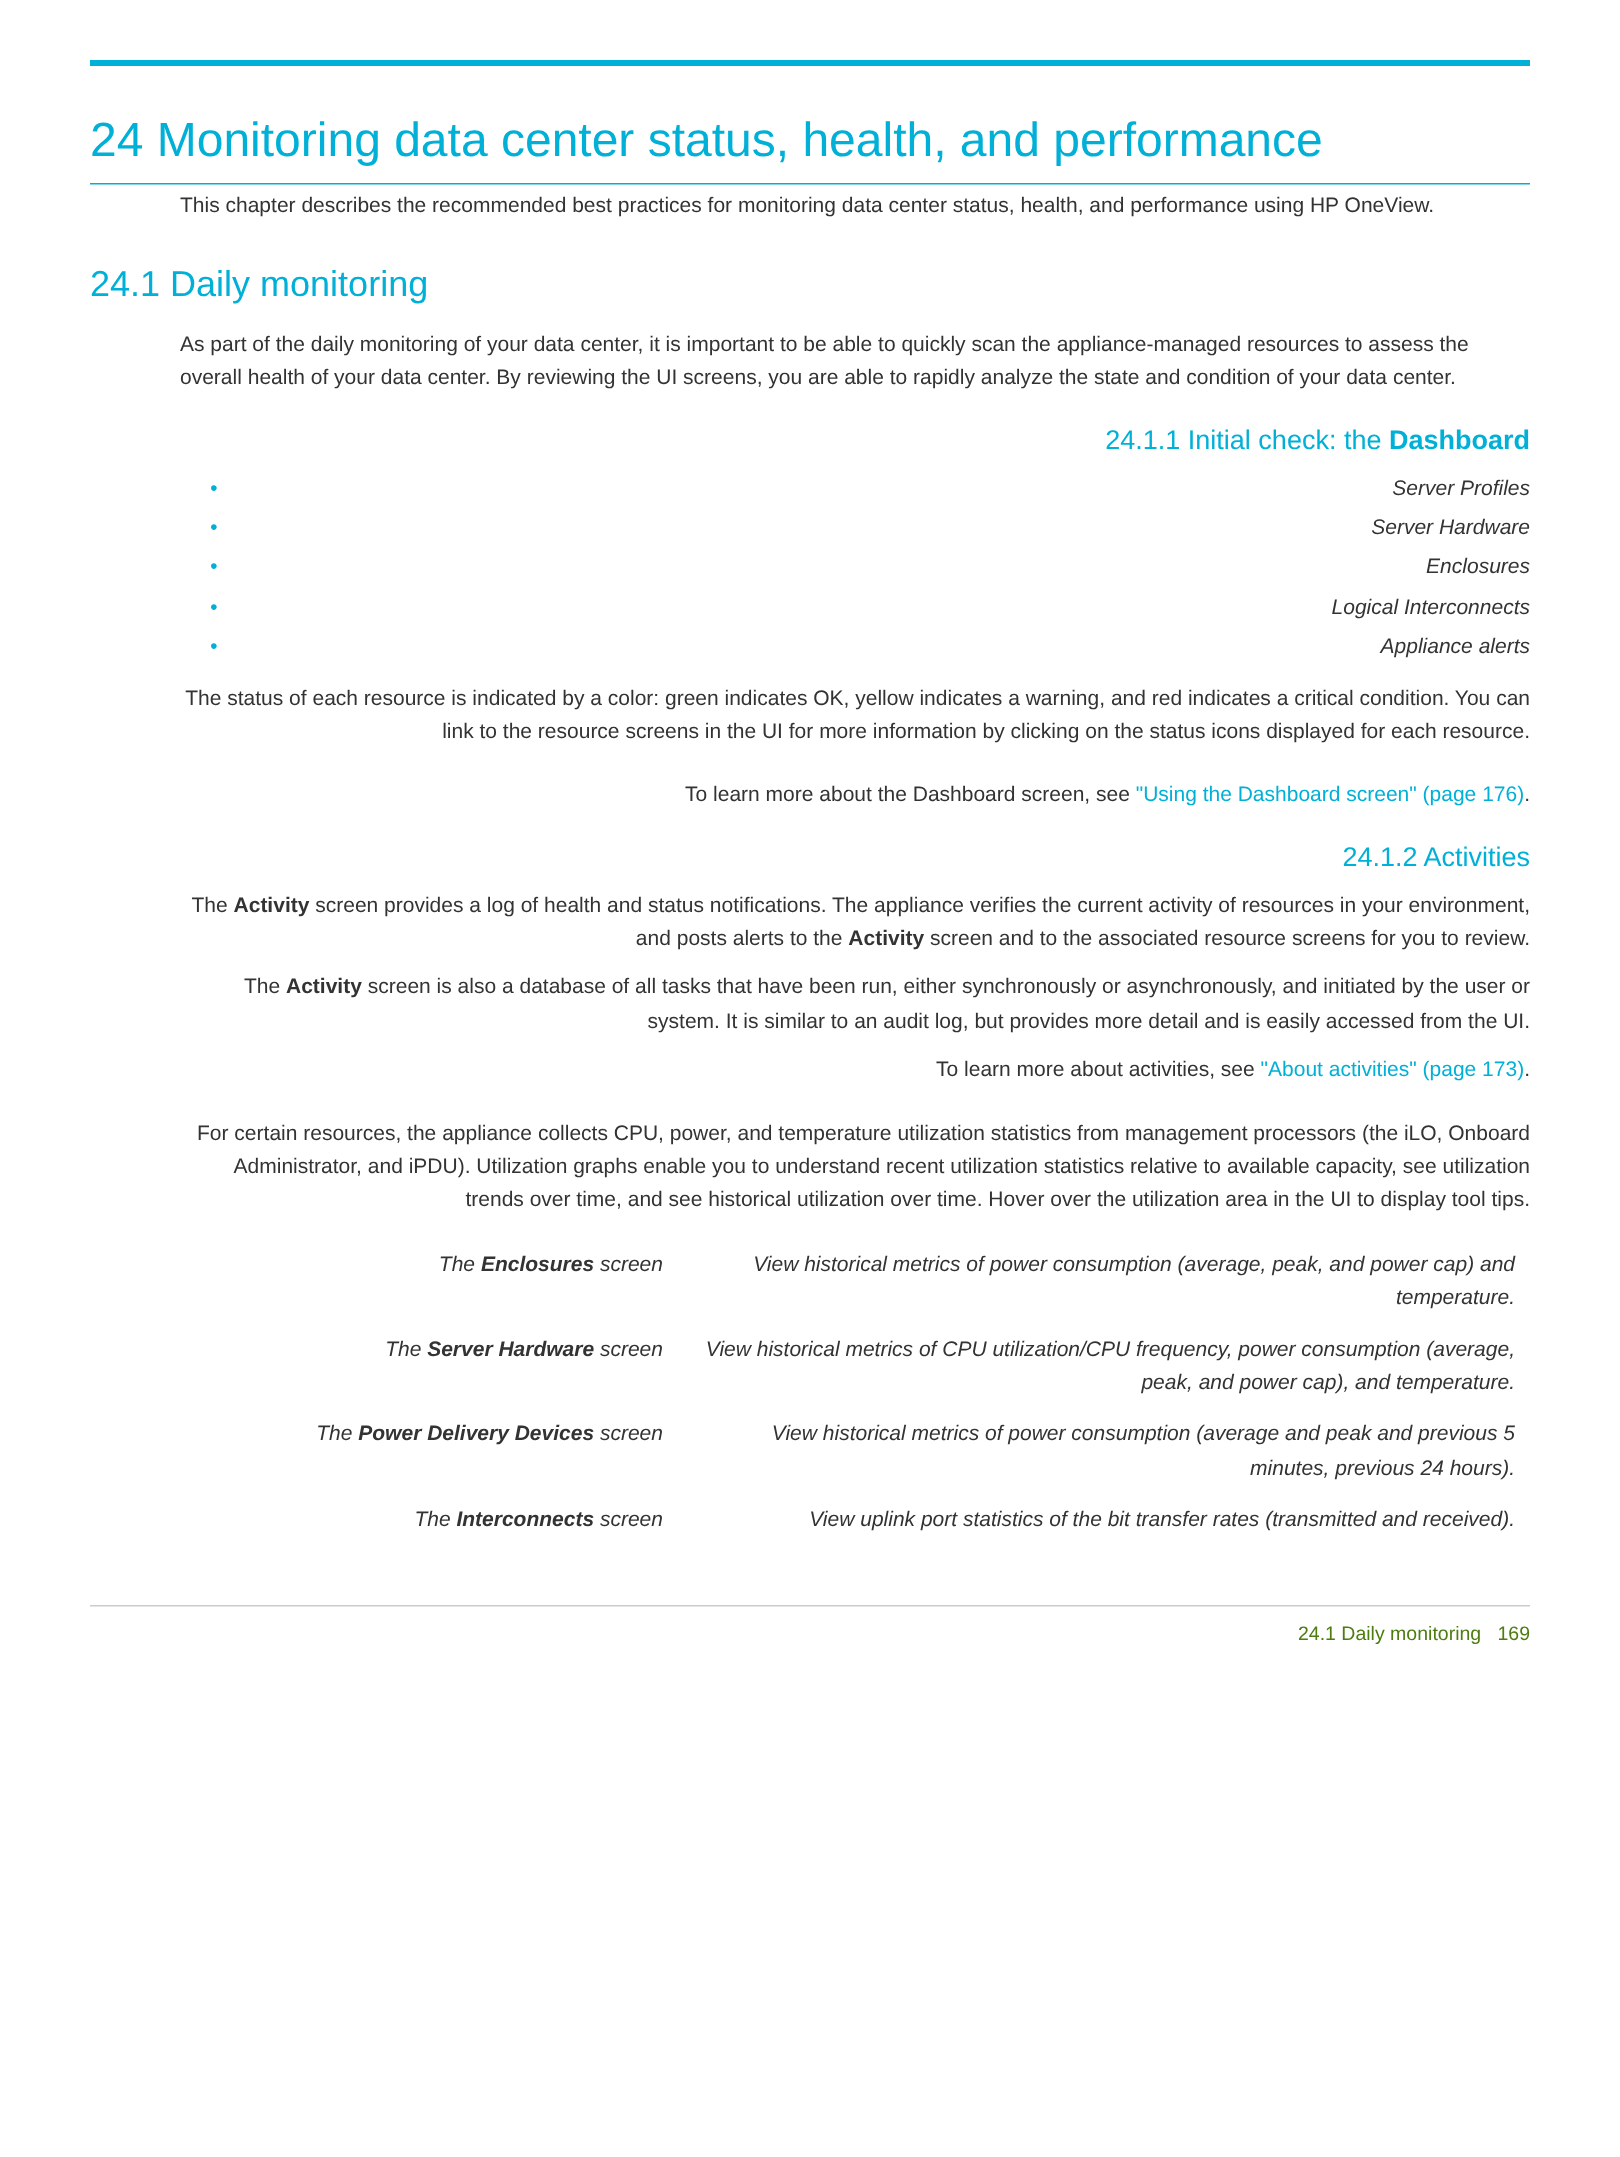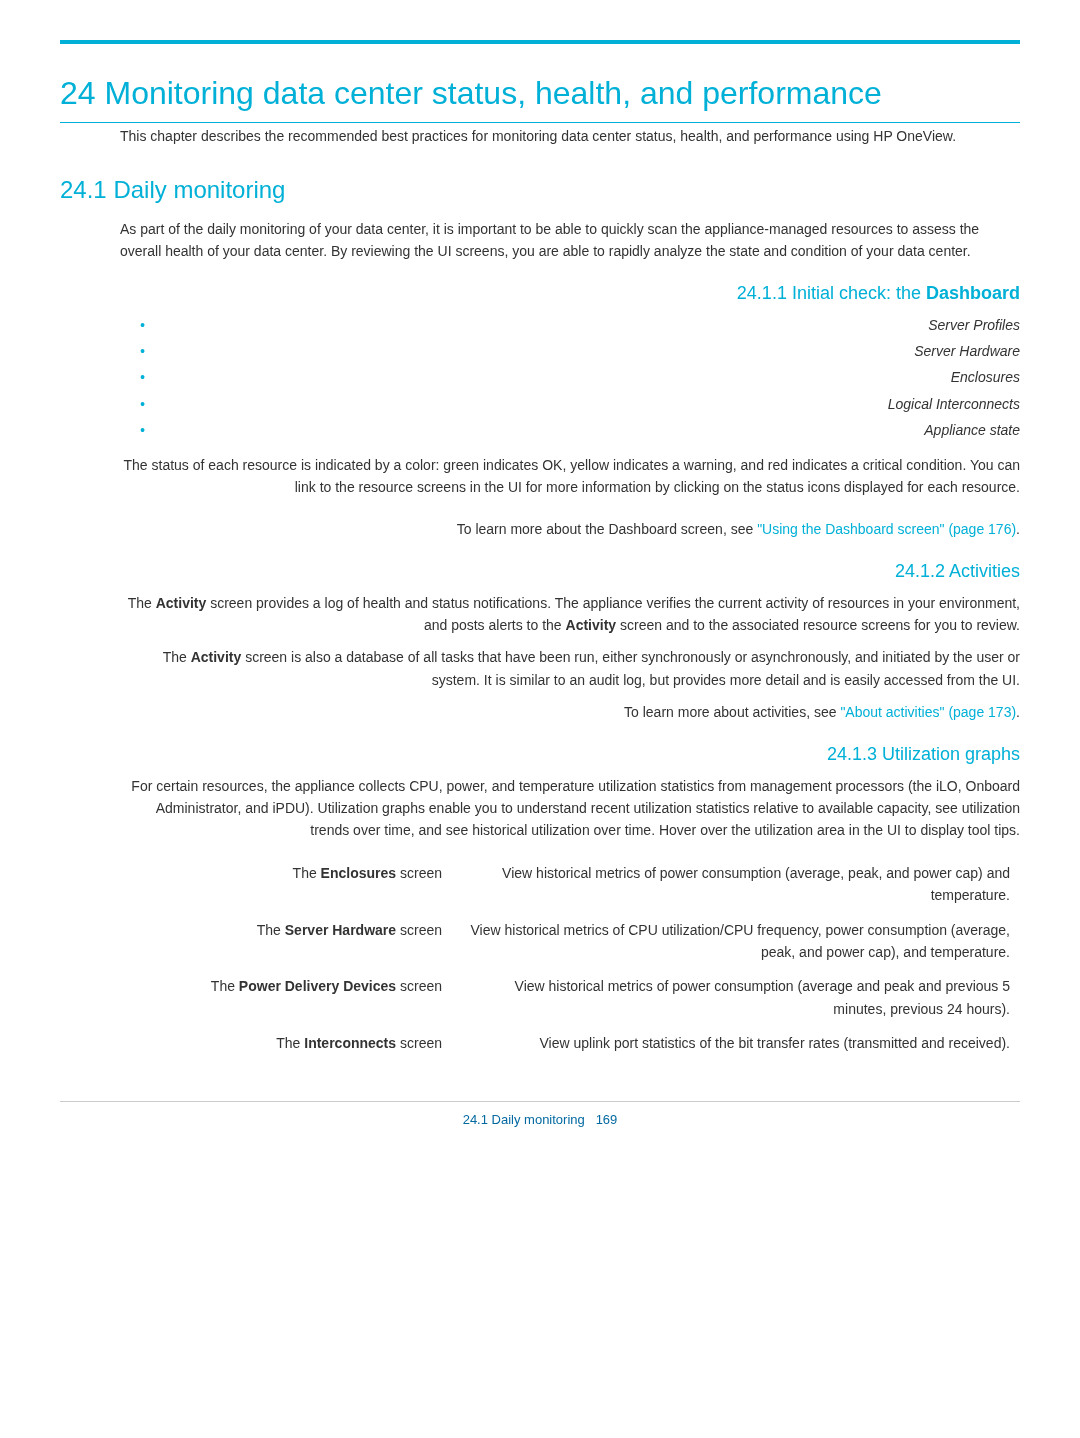--- a/index.html
+++ b/index.html
@@ -114,23 +114,23 @@
       color: #333;
     }
 
     .two-col-table td:first-child {
       width: 38%;
       padding-right: 20px;
     }
 
     .footer {
       margin-top: 40px;
-      text-align: center;
+      text-align: right;
       font-size: 13px;
-      color: #0369a1;
+      color: #4d7c0f;
       border-top: 1px solid #ccc;
       padding-top: 10px;
     }
   </style>
 </head>
 <body>
 
 <div class="page-top-border"></div>
 
 <h1 class="chapter-title">24 Monitoring data center status, health, and performance</h1>
@@ -142,21 +142,21 @@
   <p class="section-body">As part of the daily monitoring of your data center, it is important to be able to quickly scan the appliance-managed resources to assess the overall health of your data center. By reviewing the UI screens, you are able to rapidly analyze the state and condition of your data center.</p>
 
   <div class="sub-section-wrapper">
     <h3 class="section-h2">24.1.1 Initial check: the <strong>Dashboard</strong></h3>
     <div class="section-body">
       <ul class="bullet-list">
         <li>Server Profiles</li>
         <li>Server Hardware</li>
         <li>Enclosures</li>
         <li>Logical Interconnects</li>
-        <li>Appliance state</li>
+        <li>Appliance alerts</li>
       </ul>
       <p>The status of each resource is indicated by a color: green indicates OK, yellow indicates a warning, and red indicates a critical condition. You can link to the resource screens in the UI for more information by clicking on the status icons displayed for each resource.</p>
       <p style="margin-top:20px;">
         <span>To learn more about the Dashboard screen, see </span><a class="link-text">"Using the Dashboard screen" (page 176)</a>.
       </p>
     </div>
   </div>
 
   <div class="sub-section-wrapper">
     <h3 class="section-h2">24.1.2 Activities</h3>
@@ -167,24 +167,23 @@
       <p style="margin-top:10px;">
         The <strong>Activity</strong> screen is also a database of all tasks that have been run, either synchronously or asynchronously, and initiated by the user or system. It is similar to an audit log, but provides more detail and is easily accessed from the UI.
       </p>
       <p style="margin-top:10px;">
         <span>To learn more about activities, see </span><a class="link-text">"About activities" (page 173)</a>.
       </p>
     </div>
   </div>
 
   <div class="sub-section-wrapper">
-    <h3 class="section-h2">24.1.3 Utilization graphs</h3>
     <div class="section-body">
       <p>For certain resources, the appliance collects CPU, power, and temperature utilization statistics from management processors (the iLO, Onboard Administrator, and iPDU). Utilization graphs enable you to understand recent utilization statistics relative to available capacity, see utilization trends over time, and see historical utilization over time. Hover over the utilization area in the UI to display tool tips.</p>
-      <table class="two-col-table" style="margin-top:14px;">
+      <table class="two-col-table" style="margin-top:14px;font-style:italic;">
         <tbody>
           <tr>
             <td>The <strong>Enclosures</strong> screen</td>
             <td>View historical metrics of power consumption (average, peak, and power cap) and temperature.</td>
           </tr>
           <tr>
             <td>The <strong>Server Hardware</strong> screen</td>
             <td>View historical metrics of CPU utilization/CPU frequency, power consumption (average, peak, and power cap), and temperature.</td>
           </tr>
           <tr>

